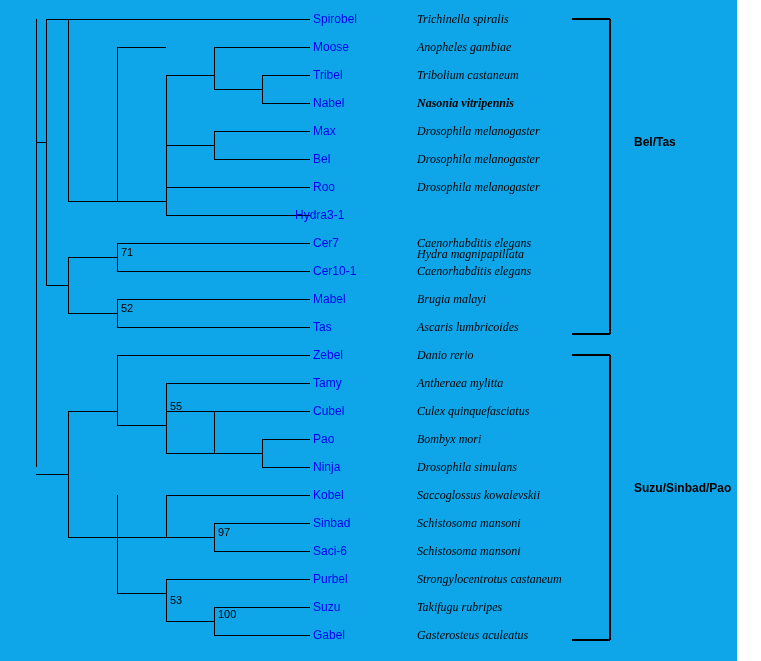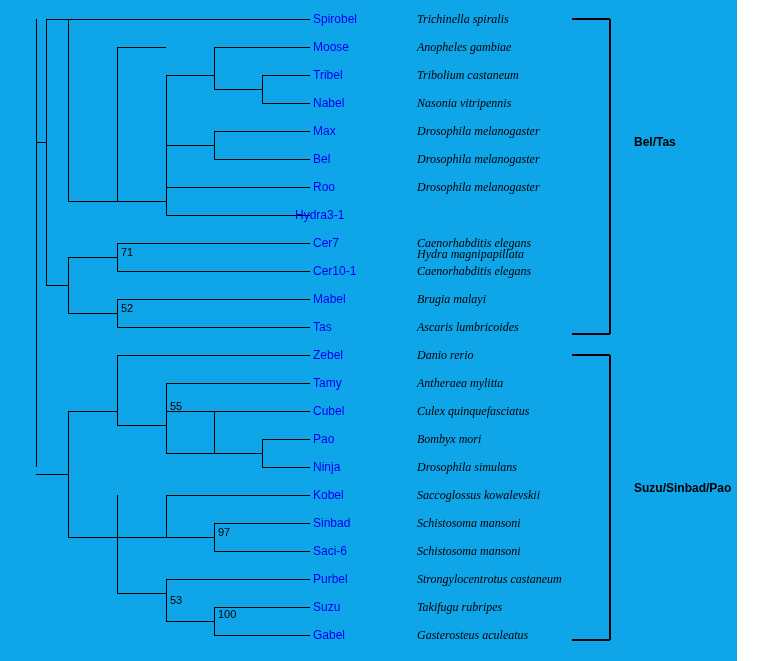--- a/index.html
+++ b/index.html
@@ -117,21 +117,21 @@
       <div class="leaf-label" style="left: 313px; top: 517px;">Sinbad</div>
       <div class="leaf-label" style="left: 313px; top: 545px;">Saci-6</div>
       <div class="leaf-label" style="left: 313px; top: 573px;">Purbel</div>
       <div class="leaf-label" style="left: 313px; top: 601px;">Suzu</div>
       <div class="leaf-label" style="left: 313px; top: 629px;">Gabel</div>
     </div>
   <div id="species-labels">
       <div class="species-label" style="left: 417px; top: 13px;">Trichinella spiralis</div>
       <div class="species-label" style="left: 417px; top: 41px;">Anopheles gambiae</div>
       <div class="species-label" style="left: 417px; top: 69px;">Tribolium castaneum</div>
-      <div class="species-label" style="left: 417px; top: 97px;">Nasonia vitripennis</div>
+      <div class="species-label" style="left: 417px; top: 97px; font-weight: bold;">Nasonia vitripennis</div>
       <div class="species-label" style="left: 417px; top: 125px;">Drosophila melanogaster</div>
       <div class="species-label" style="left: 417px; top: 153px;">Drosophila melanogaster</div>
       <div class="species-label" style="left: 417px; top: 181px;">Drosophila melanogaster</div>
       <div class="species-label" style="left: 417px; top: 209px; margin-top: 39px;">Hydra magnipapillata</div>
       <div class="species-label" style="left: 417px; top: 237px;">Caenorhabditis elegans</div>
       <div class="species-label" style="left: 417px; top: 265px;">Caenorhabditis elegans</div>
       <div class="species-label" style="left: 417px; top: 293px;">Brugia malayi</div>
       <div class="species-label" style="left: 417px; top: 321px;">Ascaris lumbricoides</div>
       <div class="species-label" style="left: 417px; top: 349px;">Danio rerio</div>
       <div class="species-label" style="left: 417px; top: 377px;">Antheraea mylitta</div>

